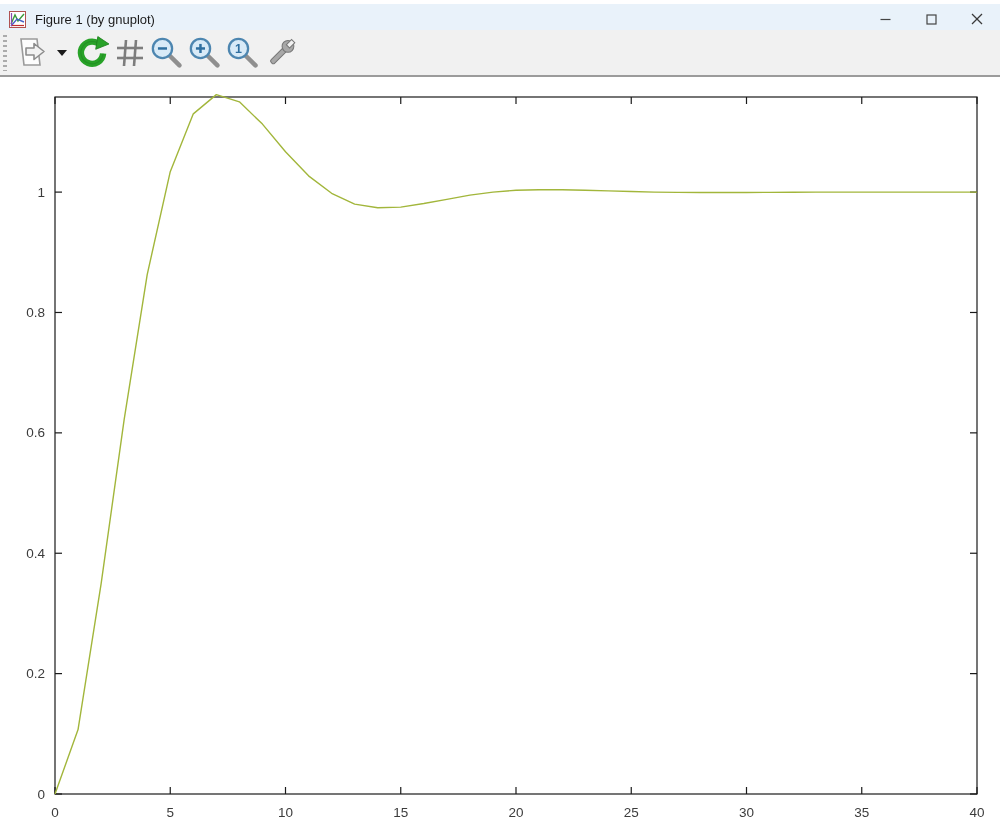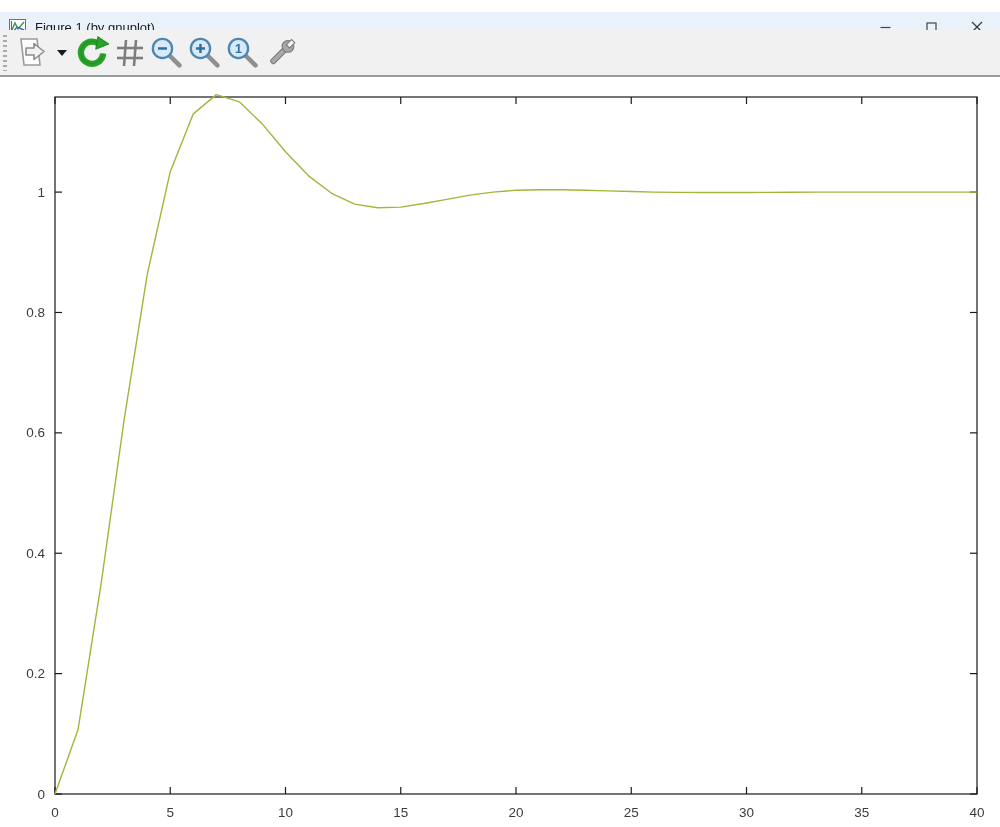--- a/index.html
+++ b/index.html
@@ -3,21 +3,21 @@
 <meta charset="utf-8">
 <style>
   html,body{margin:0;padding:0;}
   body{
     width:1000px;height:827px;overflow:hidden;position:relative;
     font-family:"Liberation Sans", sans-serif;
     background:#ffffff;
   }
   
   .titlebar{
-    position:absolute;top:12px;left:0;width:1000px;height:30px;
+    position:absolute;top:4px;left:0;width:1000px;height:30px;
     background:var(--titlebar-bg,#e9f2fa);
     display:flex;align-items:center;
   }
   .titlebar .appicon{width:17px;height:17px;margin-left:9px;flex:0 0 auto;}
   .titlebar .title{
     margin-left:9px;font-size:13px;color:#1b1b1b;white-space:nowrap;
   }
   .win-controls{position:absolute;right:0;top:0;height:30px;display:flex;}
   .win-btn{
     width:46px;height:30px;display:flex;align-items:center;justify-content:center;

